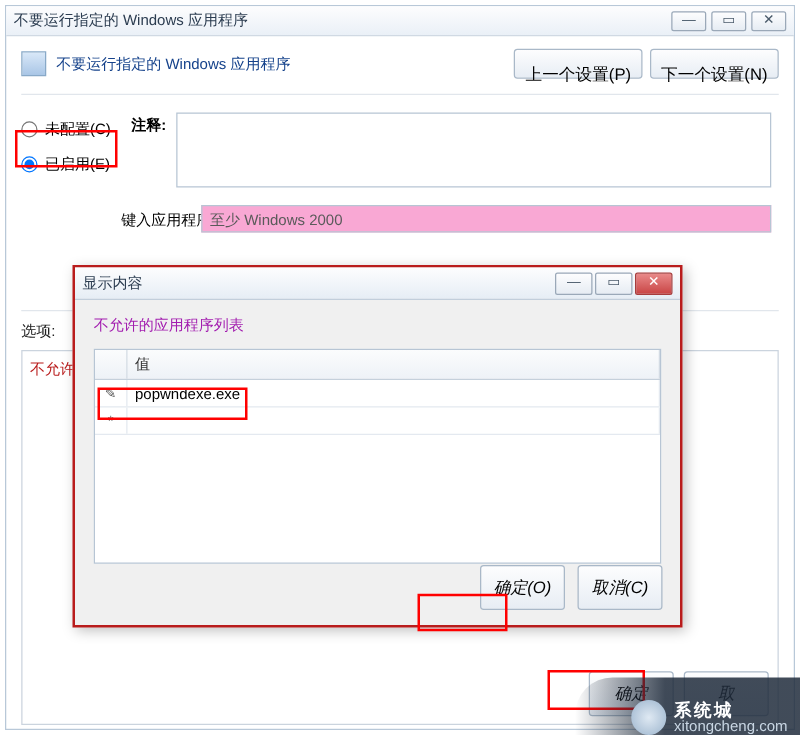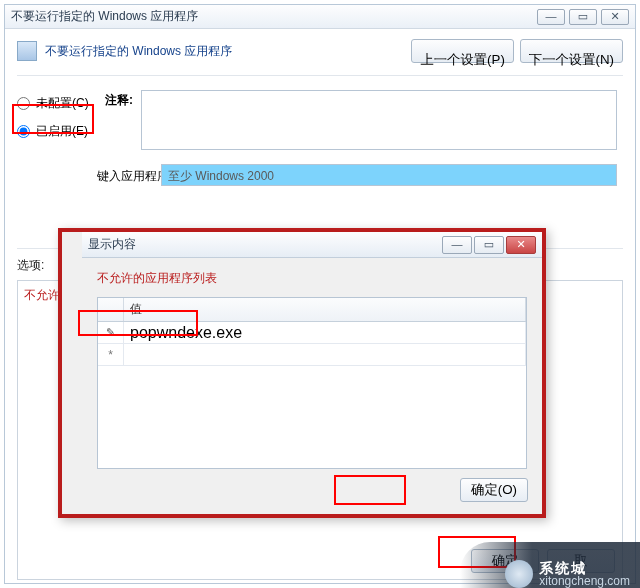--- a/index.html
+++ b/index.html
@@ -19,61 +19,61 @@
   .gp-header-title { flex: 1; color: #15428b; }
   .nav-btn { min-width: 90px; height: 22px; margin-left: 6px; background: linear-gradient(#fdfdfe,#e7edf4); border: 1px solid #a9b8c8; border-radius: 3px; padding: 11px 8px; }
 
   .radio-group { position: relative; }
   .radio-row { display: flex; align-items: center; height: 26px; margin-bottom: 2px; }
   .radio-row input[type=radio] { margin-right: 4px; }
   .radio-label { margin-left: 2px; }
   .comment-label { position: absolute; left: 88px; top: 2px; font-weight: bold; }
   .comment-box { position: absolute; left: 124px; top: 0; width: 476px; height: 60px; border: 1px solid #b7c5d4; background: #fff; }
   .platform-label { position: absolute; left: 80px; top: 78px; }
-  .platform-box { position: absolute; left: 144px; top: 74px; width: 456px; height: 22px; border: 1px solid #b7c5d4; background: #7dd3fc; padding: 3px 6px; color: #5a5a5a; }
+  .platform-box { position: absolute; left: 144px; top: 74px; width: 456px; height: 22px; border: 1px solid #b7c5d4; background: #f9a8d4; padding: 3px 6px; color: #5a5a5a; }
 
   .hl-red { border: 2px solid #ff0000; position: absolute; pointer-events: none; }
   .hl1 { left: 12px; top: 104px; width: 82px; height: 30px; }
   .hl2 { left: 334px; top: 475px; width: 72px; height: 30px; }
   .hl3 { left: 78px; top: 310px; width: 120px; height: 26px; }
   .hl4 { left: 438px; top: 536px; width: 78px; height: 32px; }
 
   .sep { border-top: 1px solid #e1e6ec; margin-top: 104px; }
   .sec-row { display: flex; margin-top: 8px; }
   .sec-label { flex: 1; color: #222; }
 
   .big-box { margin-top: 6px; height: 300px; border: 1px solid #cbd4de; background: #fff; padding: 6px; display: flex; }
   .big-left { width: 48%; }
   .big-right { width: 52%; color: #444; font-size: 12px; line-height: 1.6; padding-left: 10px; }
   .small-text { color: #b91c1c; }
 
   .bottom-btns { position: absolute; right: 20px; bottom: 10px; display: flex; gap: 8px; }
-  .push-btn { min-width: 68px; height: 24px; background: linear-gradient(#fdfdfe,#e7edf4); border: 1px solid #a9b8c8; border-radius: 3px; }
+  .push-btn { min-width: 68px; height: 36px; background: linear-gradient(#fdfdfe,#e7edf4); border: 1px solid #a9b8c8; border-radius: 3px; font-style: italic; }
 
   
-  .modal { position: absolute; left: 58px; top: 228px; width: 488px; height: 290px; border: 4px solid #b91c1c; background: #f0f0f0; box-shadow: 3px 3px 10px rgba(0,0,0,.25); padding-left: 20px; }
+  .modal { position: absolute; left: 58px; top: 212px; width: 488px; height: 290px; border: 2px solid #b91c1c; background: #f0f0f0; box-shadow: 3px 3px 10px rgba(0,0,0,.25); }
   .modal-titlebar { height: 26px; background: linear-gradient(#fdfdfe, #e6edf5); border-bottom: 1px solid #c2cedb; display: flex; align-items: center; padding: 0 6px; }
   .modal-title { flex: 1; color: #2b3c50; }
   .m-ctrls { display: flex; }
   .m-btn { width: 30px; height: 18px; margin-left: 2px; border: 1px solid #9aa8b8; background: linear-gradient(#fdfdfe,#e6ecf3); border-radius: 2px; text-align: center; line-height: 15px; font-size: 11px; color: #4a5a6a; }
   .m-close { background: linear-gradient(#e98a8a,#c94545); border-color: #a73c3c; color: #fff; }
 
   .modal-body { padding: 12px 15px; }
-  .modal-caption { margin-bottom: 10px; color: #b91c1c; font-family: Liberation Serif, serif; }
+  .modal-caption { margin-bottom: 10px; color: #a21caf; font-family: Liberation Serif, serif; }
 
   .grid { border: 1px solid #b7c5d4; background: #fff; height: 172px; }
   .grid-head { display: flex; background: linear-gradient(#fbfcfd,#eef2f7); border-bottom: 1px solid #c5d0db; }
   .grid-head-cell { padding: 3px 6px; border-right: 1px solid #d3dbe4; font-size: 12px; color: #333; }
   .ghc1 { width: 26px; }
   .ghc2 { flex: 1; }
   .grid-row { display: flex; border-bottom: 1px solid #e4e9f0; height: 22px; align-items: center; }
   .grid-cell { padding: 2px 6px; border-right: 1px solid #e4e9f0; height: 100%; display: flex; align-items: center; }
   .gc1 { width: 26px; justify-content: center; }
   .gc2 { flex: 1; }
-  .edit-field { width: 100%; border: none; outline: none; font-size: 16px; height: 16px; background: #fff; }
+  .edit-field { width: 100%; border: none; outline: none; font-size: 12px; height: 16px; background: #fff; }
   .pencil { font-size: 11px; color: #555; }
   .star { color: #777; font-size: 12px; }
 
   .modal-btns { position: absolute; right: 14px; bottom: 12px; display: flex; gap: 10px; }
 
   
   .watermark { position: absolute; right: 0; bottom: 0; width: 180px; height: 46px; display: flex; align-items: flex-end; justify-content: flex-end; padding-right: 10px; color: #fff; background: linear-gradient(90deg, rgba(0,0,0,0) 0%, rgba(32,44,60,.85) 40%); font-size: 14px; border-top-left-radius: 30px; }
   .wm-gear { width: 28px; height: 28px; border-radius: 50%; background: radial-gradient(#dfe9f3,#9ab3cc); margin-right: 6px; display: inline-block; }
   .wm-text { display: inline-block; line-height: 1.05; }
   .wm-cn { font-weight: bold; letter-spacing: 2px; }
@@ -177,20 +177,21 @@
       <div class="grid-row">
         <div class="grid-cell gc1">
             <span class="star">*</span>
           </div>
         <div class="grid-cell gc2"></div>
       </div>
     </div>
 
     <div class="modal-btns">
       <button class="push-btn">确定(O)</button>
+      <button class="push-btn">取消(C)</button>
     </div>
   </div>
 </div>
 
 <div class="hl-red hl1"></div>
 <div class="hl-red hl2"></div>
 <div class="hl-red hl3"></div>
 <div class="hl-red hl4"></div>
 
 <div class="watermark">

